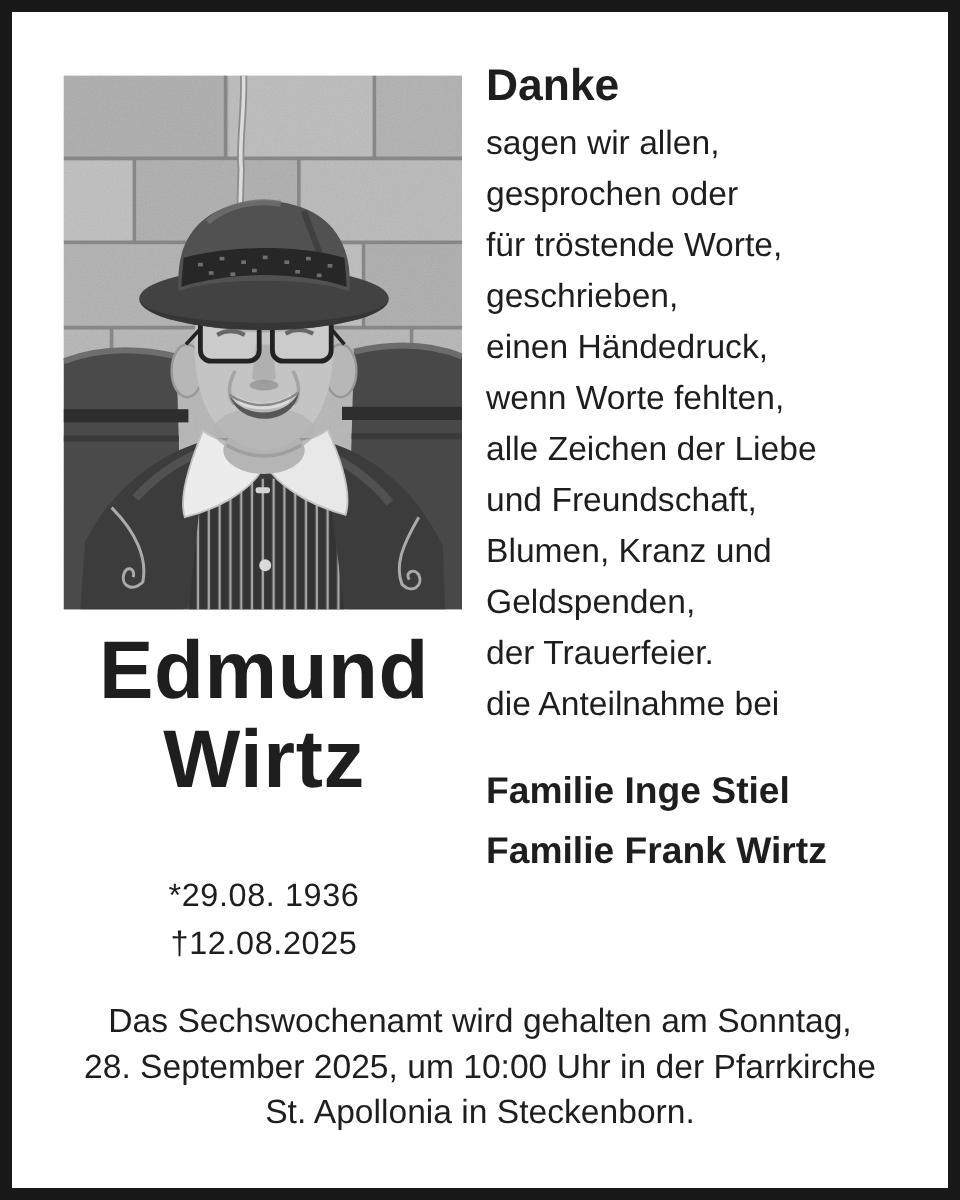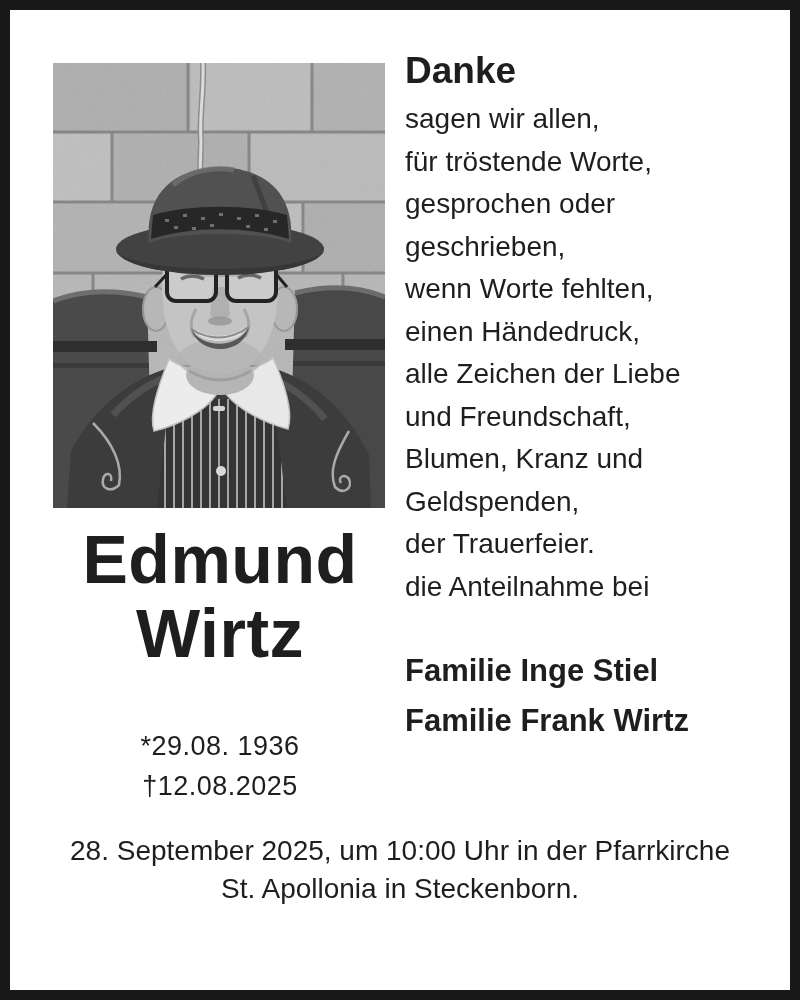--- a/index.html
+++ b/index.html
@@ -43,21 +43,21 @@
     font-weight:700;
     line-height:46px;
     margin-bottom:4px;
   }
   .thanks-line{
     display:block;
     font-size:28px;
     line-height:42.5px;
   }
   .families{
-    margin-top:38px;
+    margin-top:26px;
   }
   .family-line{
     display:block;
     font-size:31px;
     font-weight:700;
     line-height:50px;
   }
   .service-block{
     position:absolute;left:10px;top:822px;width:760px;
     text-align:center;
@@ -213,36 +213,37 @@
     <div>Wirtz</div>
   </div>
   <div class="dates-block">
     <div>*29.08. 1936</div>
     <div>†12.08.2025</div>
   </div>
 
   <div class="right-col">
     <div class="thanks-title">Danke</div>
     <span class="thanks-line">sagen wir allen,</span>
+    <span class="thanks-line">gesprochen oder</span>
     <span class="thanks-line">für tröstende Worte,</span>
-    <span class="thanks-line">gesprochen oder</span>
     <span class="thanks-line">geschrieben,</span>
+    <span class="thanks-line">einen Händedruck,</span>
     <span class="thanks-line">wenn Worte fehlten,</span>
-    <span class="thanks-line">einen Händedruck,</span>
     <span class="thanks-line">alle Zeichen der Liebe</span>
     <span class="thanks-line">und Freundschaft,</span>
     <span class="thanks-line">Blumen, Kranz und</span>
     <span class="thanks-line">Geldspenden,</span>
     <span class="thanks-line">der Trauerfeier.</span>
     <span class="thanks-line">die Anteilnahme bei</span>
 
     <div class="families">
       <span class="family-line">Familie Inge Stiel</span>
       <span class="family-line">Familie Frank Wirtz</span>
     </div>
   </div>
 
   <div class="service-block">
+    <span class="service-line">Das Sechswochenamt wird gehalten am Sonntag,</span>
     <span class="service-line">28. September 2025, um 10:00 Uhr in der Pfarrkirche</span>
     <span class="service-line">St. Apollonia in Steckenborn.</span>
   </div>
 
 </div>
 
 </body></html>

